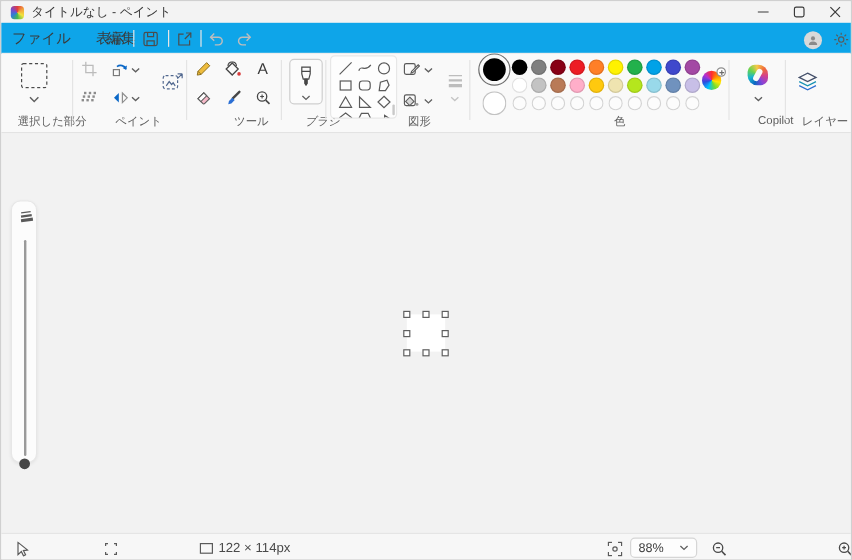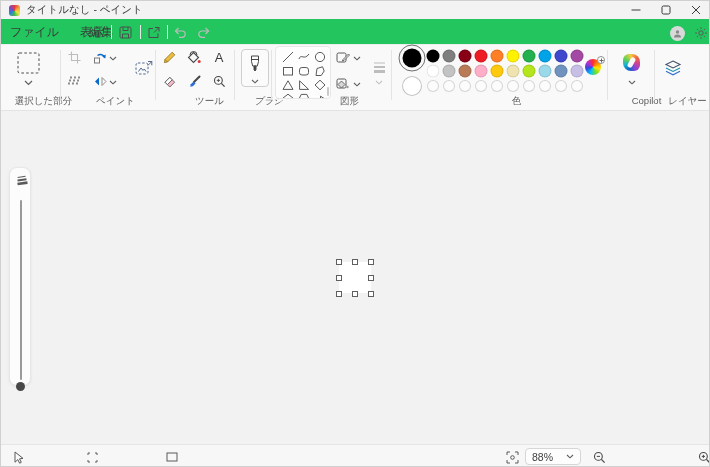--- a/index.html
+++ b/index.html
@@ -7,21 +7,21 @@
   .app{position:relative;width:710px;height:467px;background:#f2f2f2;overflow:hidden;border:1px solid #d0d0d0;box-sizing:border-box;}
   .abs{position:absolute;}
   
   .titlebar{left:0;top:0;width:710px;height:18px;background:#f3f3f3;display:flex;align-items:center;}
   .app-logo{width:11px;height:11px;border-radius:3px;margin:0 6px 0 8px;
     background:conic-gradient(#e23c3c,#f2a33c,#f2e23c,#46b94d,#2f7fd6,#7b49c9,#e23c3c);}
   .title-text{font-size:10.5px;color:#3a3a3a;white-space:nowrap;}
   .win-controls{position:absolute;right:0;top:0;height:18px;display:flex;}
   .win-btn{width:30px;height:18px;display:flex;align-items:center;justify-content:center;}
   
-  .menubar{left:0;top:18px;width:710px;height:26px;background:#22c55e;border-bottom:1px solid #ededed;box-sizing:border-box;}
+  .menubar{left:0;top:18px;width:710px;height:26px;background:#0ea5e9;border-bottom:1px solid #ededed;box-sizing:border-box;}
   .menu-item{position:absolute;top:3px;height:20px;padding:0 7px;display:flex;align-items:center;font-size:12px;color:#3a3a3a;border-radius:4px;}
   .mb-sep{position:absolute;top:6px;width:1px;height:14px;background:#e6e6e6;}
   .tb-btn{position:absolute;width:22px;height:22px;top:2px;display:flex;align-items:center;justify-content:center;border-radius:4px;}
   
   .ribbon{left:0;top:44px;width:710px;height:66px;background:#f9f9f9;border-bottom:1px solid #e3e3e3;box-sizing:border-box;}
   .rb-sep{position:absolute;top:5px;width:1px;height:50px;background:#e4e4e4;}
   .glabel{position:absolute;top:50px;font-size:9.5px;color:#5d5d5d;transform:translateX(-50%);white-space:nowrap;padding-left:29px;}
   .rb-ic{position:absolute;width:20px;height:20px;display:flex;align-items:center;justify-content:center;border-radius:3px;transform:translate(-50%,-50%);}
   .shape-box{position:absolute;left:274px;top:1px;width:56px;height:53px;background:#fdfdfd;border:1px solid #e7e7e7;border-radius:4px;overflow:hidden;box-sizing:border-box;}
   .shape-cell{position:absolute;width:13px;height:13px;display:flex;align-items:center;justify-content:center;}
@@ -452,20 +452,21 @@
     <span class="sb-ic" style="left:83px;">
       <svg width="11" height="11" viewBox="0 0 11 11" fill="none" stroke="#5a5a5a">
         <path d="M1 3 V1 H3 M8 1 H10 V3 M10 8 V10 H8 M3 10 H1 V8"></path>
       </svg>
     </span>
     <span class="sb-ic" style="left:163px;">
       <svg width="12" height="10" viewBox="0 0 12 10">
           <rect x="1" y="1" width="10" height="8" fill="none" stroke="#5a5a5a"></rect>
         </svg>
     </span>
+    <span class="sb-text" style="left:181px;">122 × 114px</span>
 
     <span class="sb-ic" style="left:503px;">
       <svg width="13" height="13" viewBox="0 0 13 13" fill="none" stroke="#5a5a5a">
         <path d="M1 4 V1 H4 M9 1 H12 V4 M12 9 V12 H9 M4 12 H1 V9"></path>
         <circle cx="6.5" cy="6.5" r="1.8"></circle>
       </svg>
     </span>
     <div class="zoom-box">
       <span>88%</span>
       <svg width="8" height="5" viewBox="0 0 8 5">

